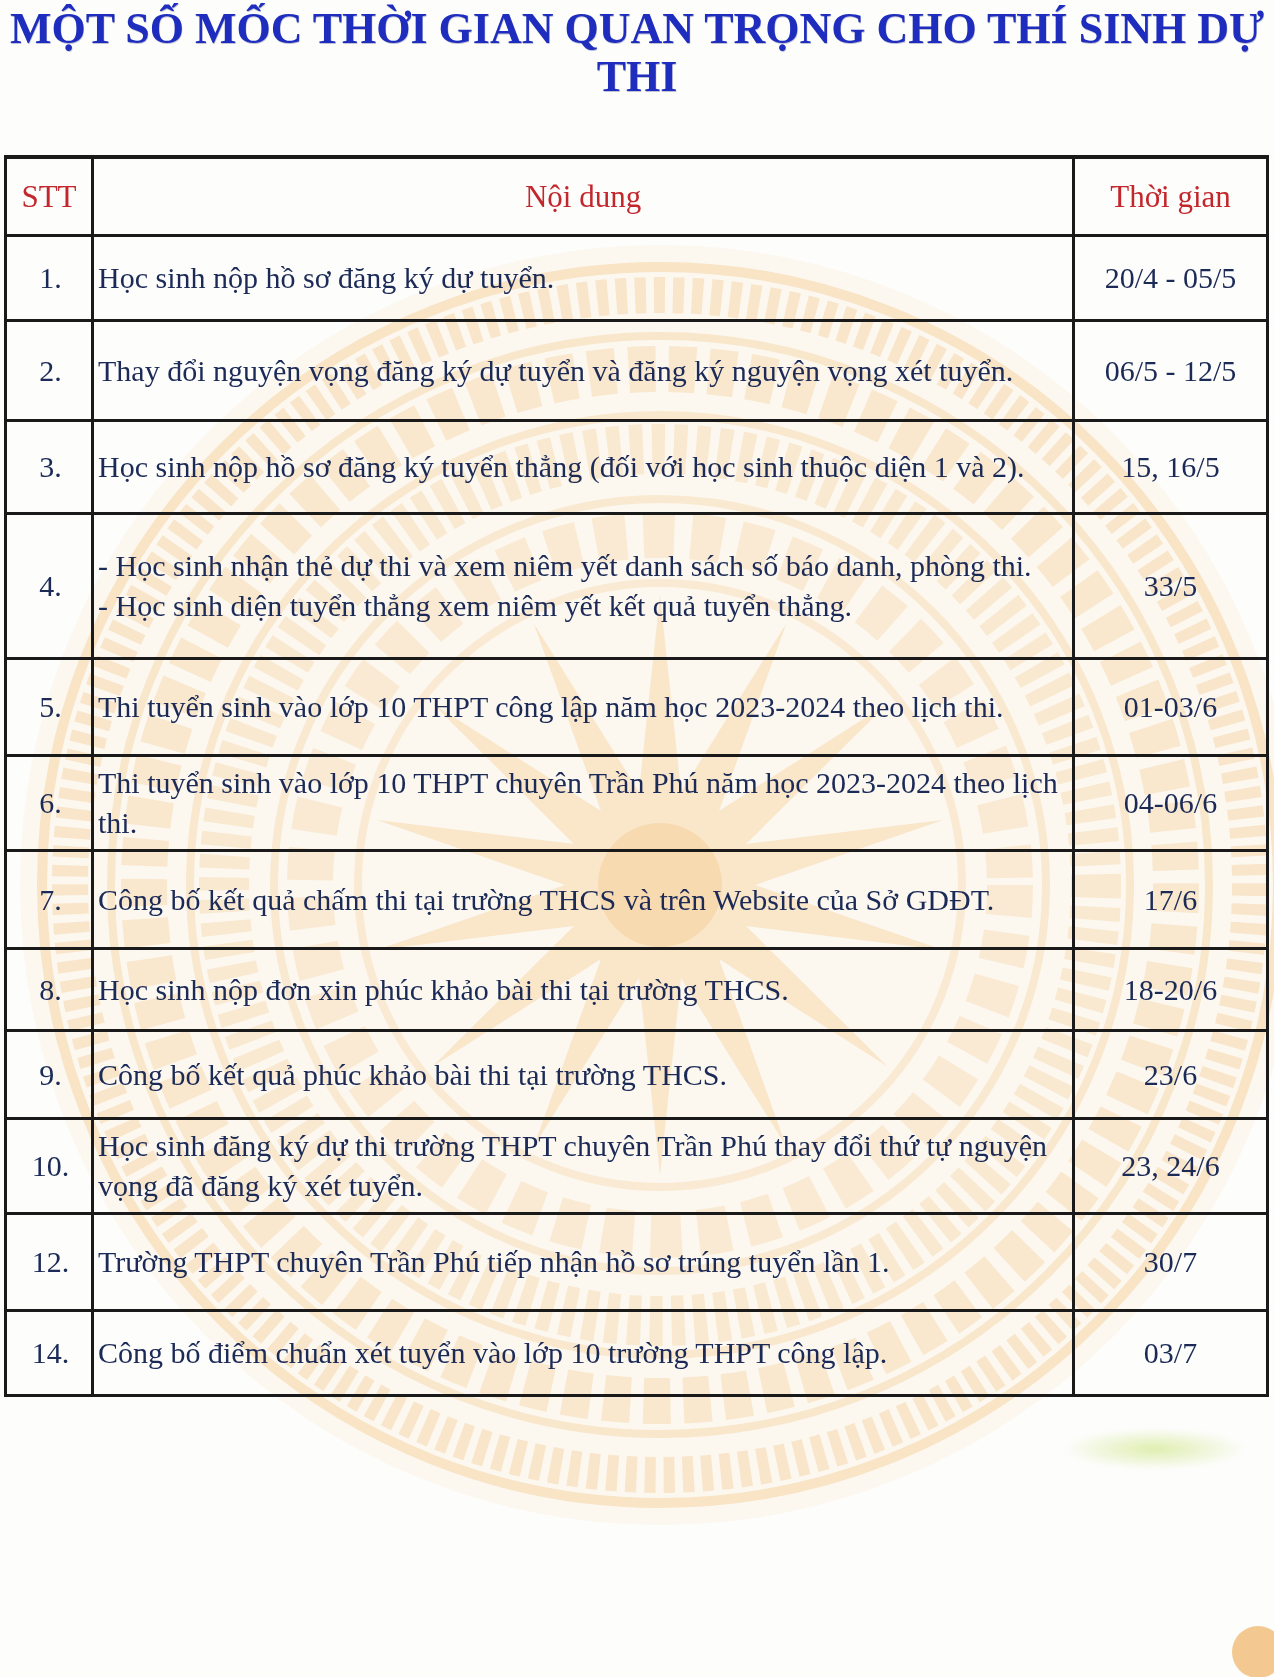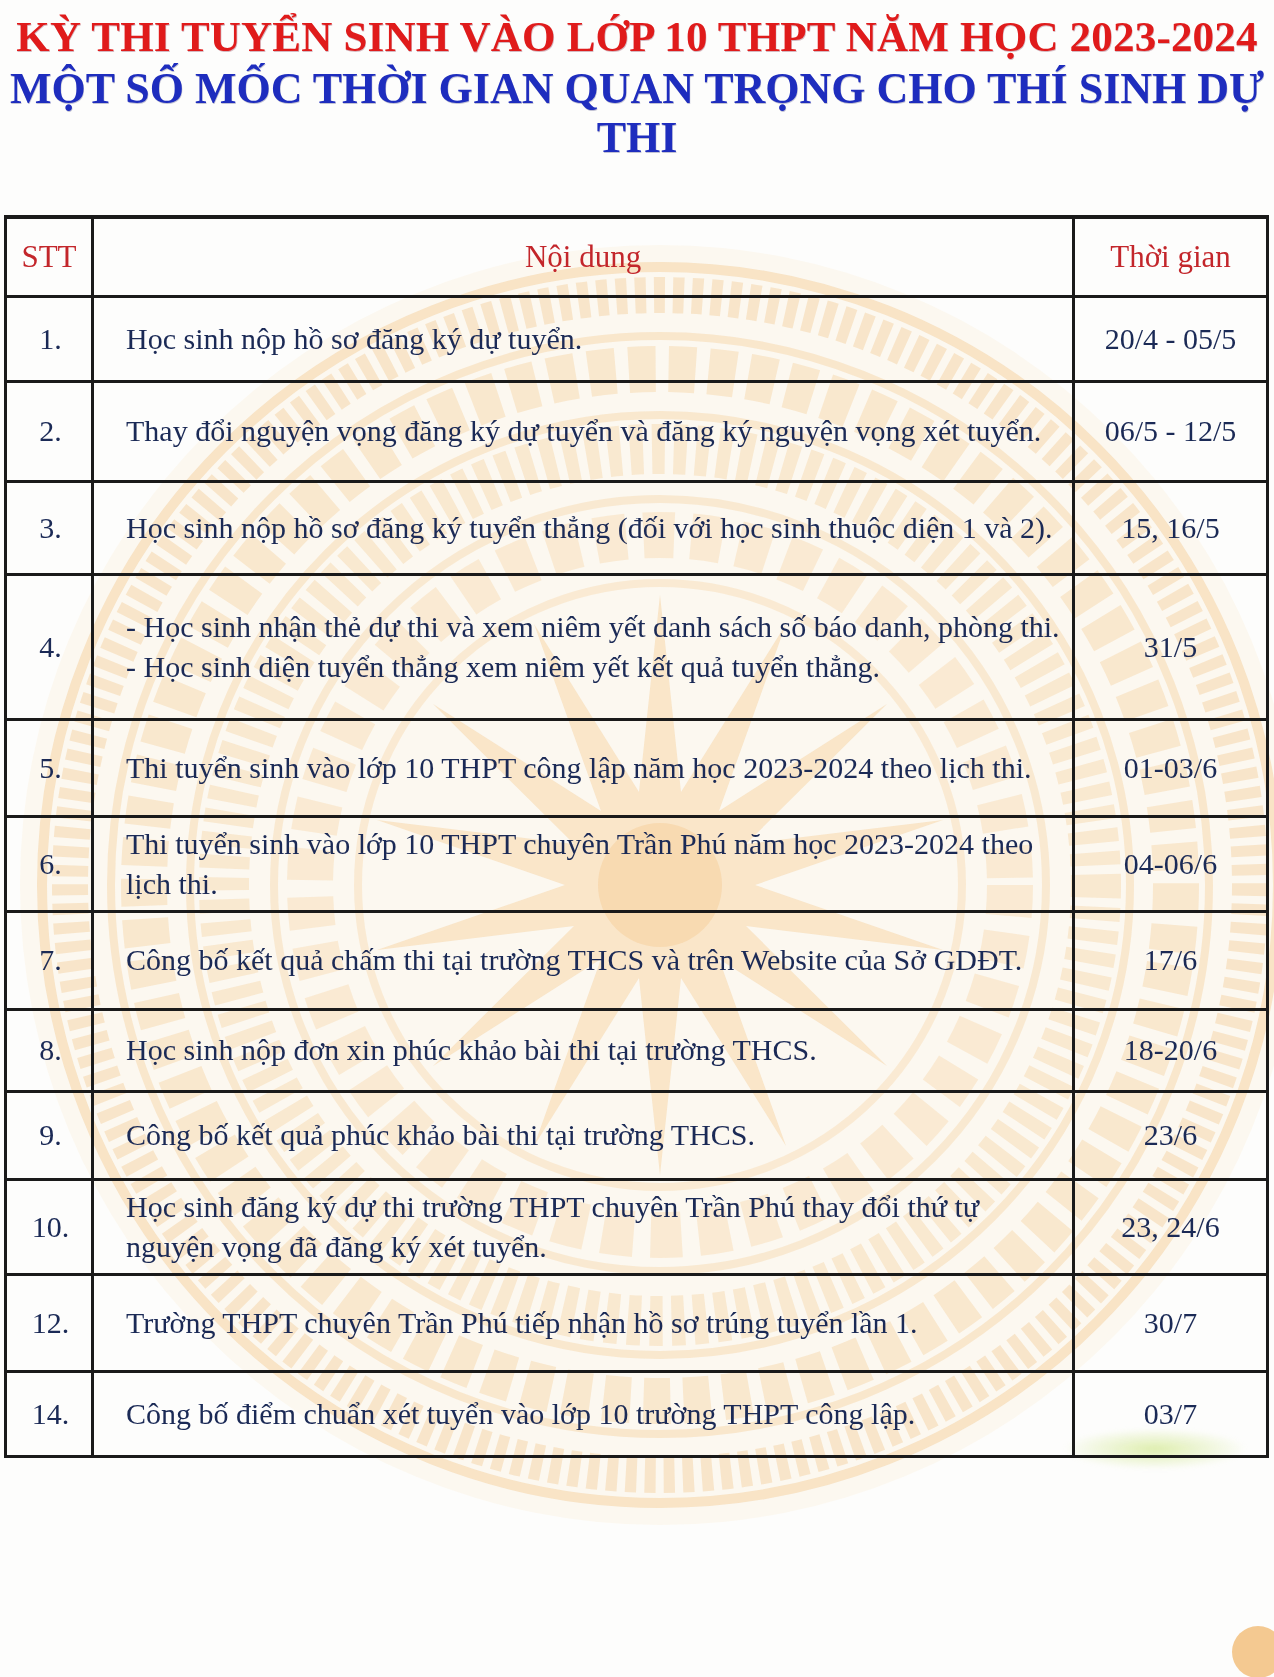--- a/index.html
+++ b/index.html
@@ -56,21 +56,21 @@
     color:#c3262b;
     text-align:center;
     border-top-width:4px;
   }
   td.stt{
     font-size:30px;text-align:center;padding-left:4px;
   }
   td.content{
     font-size:30px;line-height:40px;
     text-align:left;
-    padding:4px 10px 4px 32px;
+    padding:4px 10px 4px 4px;
     white-space:pre-line;
   }
   td.content .it{font-style:italic;}
   td.time{
     font-size:30px;text-align:center;padding:9px 2px;
   }
   #rows tr:nth-child(1){height:85px}
   #rows tr:nth-child(2){height:100px}
   #rows tr:nth-child(3){height:93px}
   #rows tr:nth-child(4){height:145px}
@@ -106,21 +106,20 @@
              L-126,261 L-59,74 L-227,181 L-86,41 L-283,65 L-95,0 L-283,-65
              L-86,-41 L-227,-181 L-59,-74 L-126,-261 L-21,-93 Z" fill="#f7d3a2" stroke="none" opacity="0.5"></path>
     <circle r="62" fill="#f5cf9c" stroke="none" opacity="0.55"></circle>
   </g>
   <circle cx="1258" cy="1652" r="26" fill="#f2bf7e" opacity="0.85"></circle>
 </svg>
 
 <div class="smudge"></div>
 
 <div class="titles">
-  <div class="title">KỲ THI TUYỂN SINH VÀO LỚP 10 THPT NĂM HỌC 2023-2024</div>
   <div class="subtitle">MỘT SỐ MỐC THỜI GIAN QUAN TRỌNG CHO THÍ SINH DỰ THI</div>
 </div>
 
 <table class="sched">
   <colgroup>
     <col class="c-stt">
       <col class="c-content">
       <col class="c-time">
   </colgroup>
   <thead>
@@ -143,21 +142,21 @@
       </tr>
       <tr>
         <td class="stt">3.</td>
         <td class="content"><span>Học sinh nộp hồ sơ đăng ký tuyển thẳng (đối với học sinh thuộc diện 1 và 2).</span></td>
         <td class="time">15, 16/5</td>
       </tr>
       <tr>
         <td class="stt">4.</td>
         <td class="content"><span>- Học sinh nhận thẻ dự thi và xem niêm yết danh sách số báo danh, phòng thi.
 - Học sinh diện tuyển thẳng xem niêm yết kết quả tuyển thẳng.</span></td>
-        <td class="time">31/5</td>
+        <td class="time">33/5</td>
       </tr>
       <tr>
         <td class="stt">5.</td>
         <td class="content"><span>Thi tuyển sinh vào lớp 10 THPT công lập năm học 2023-2024 theo lịch thi.</span></td>
         <td class="time">01-03/6</td>
       </tr>
       <tr>
         <td class="stt">6.</td>
         <td class="content"><span>Thi tuyển sinh vào lớp 10 THPT chuyên Trần Phú năm học 2023-2024 theo lịch thi.</span></td>
         <td class="time">04-06/6</td>

